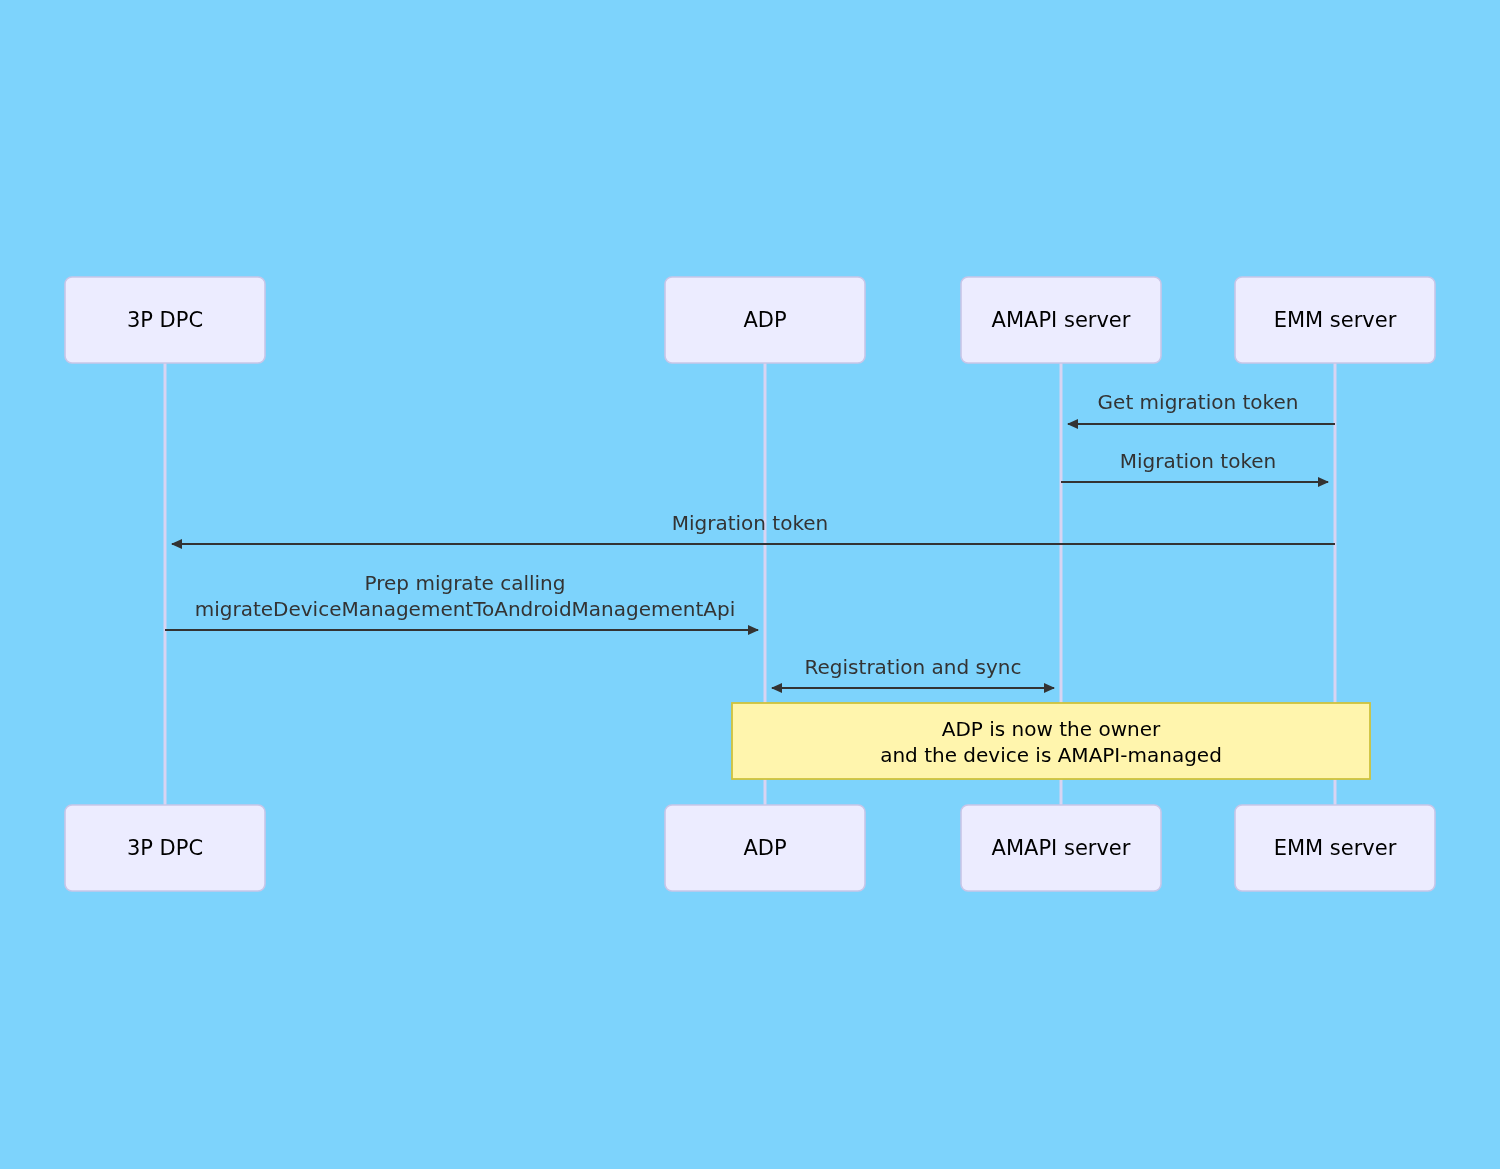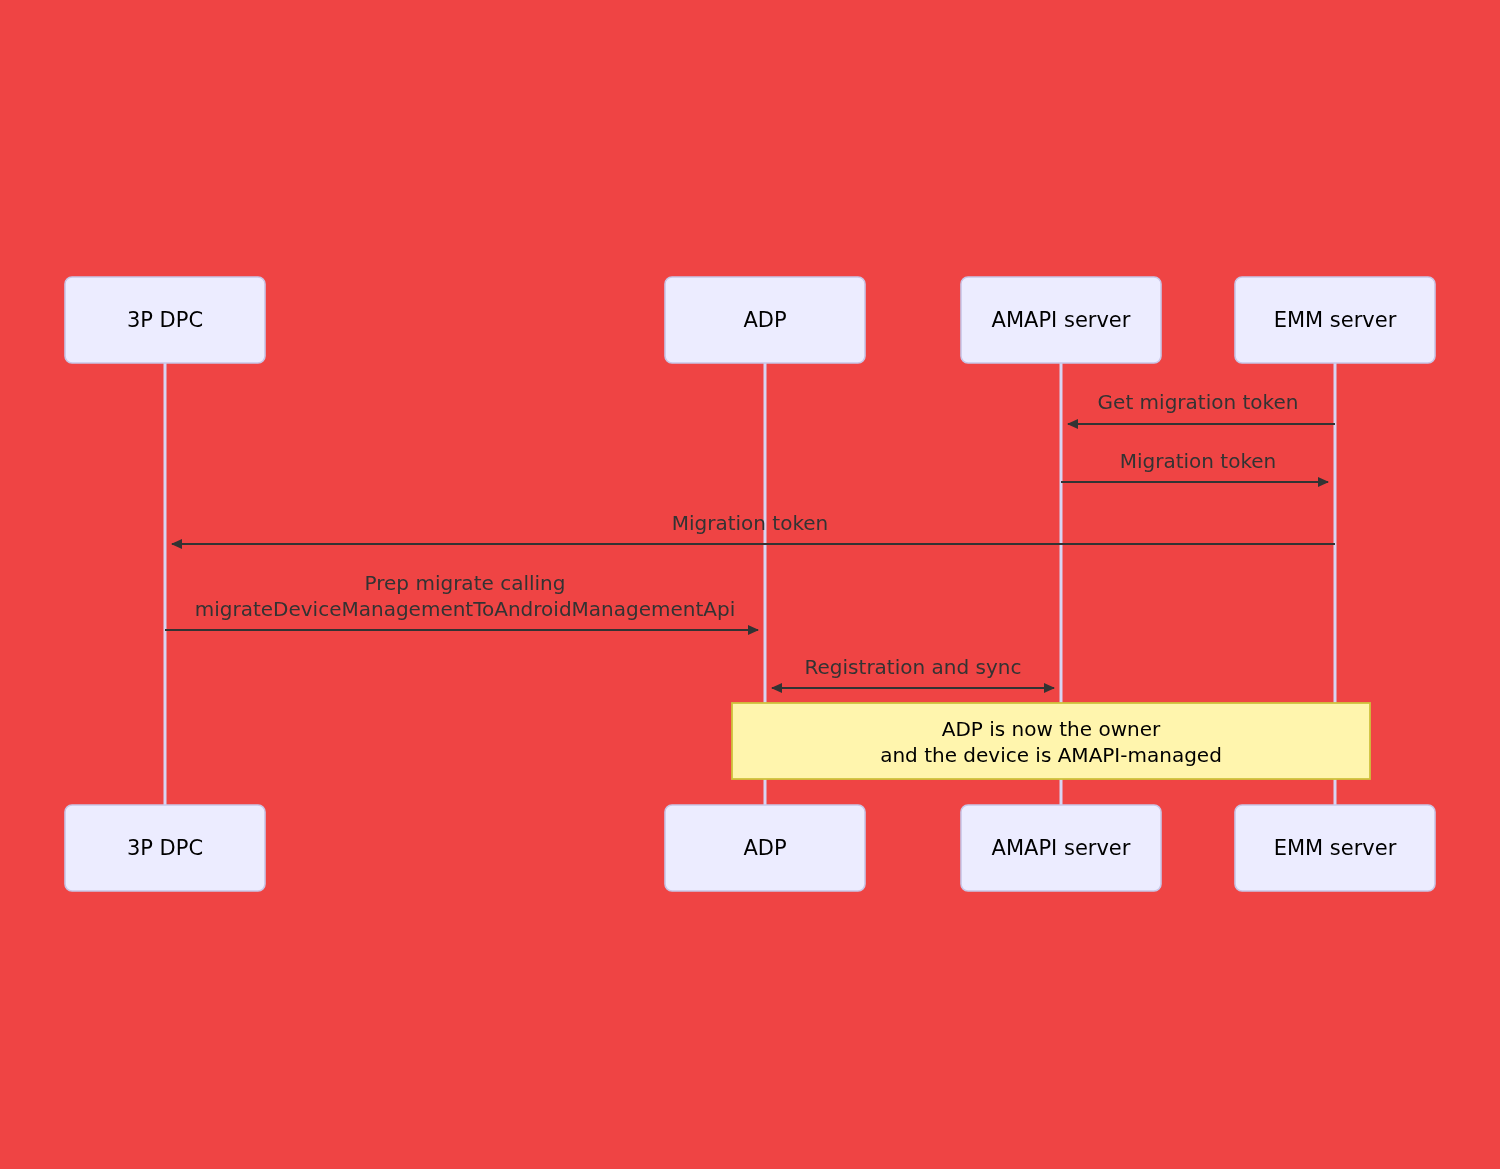--- a/index.html
+++ b/index.html
@@ -7,21 +7,21 @@
     padding: 0;
     background: #ffffff;
   }
   body {
     font-family: "DejaVu Sans", sans-serif;
   }
   #canvas {
     position: relative;
     width: 1500px;
     height: 1169px;
-    background: #ef4444;
+    background: #7dd3fc;
     overflow: hidden;
   }
   svg.diagram {
     position: absolute;
     top: 0;
     left: 0;
     width: 1500px;
     height: 1169px;
     display: block;
   }

